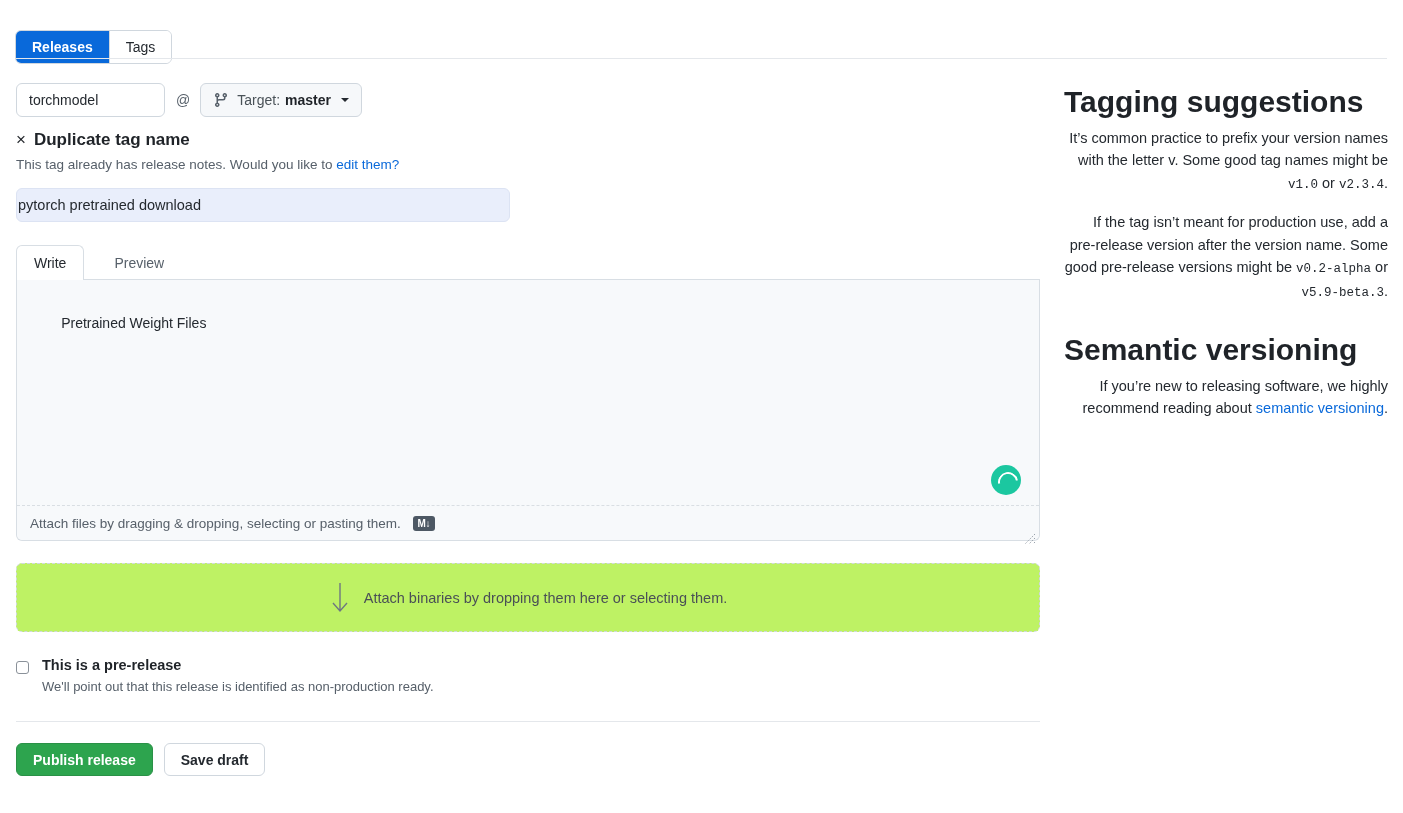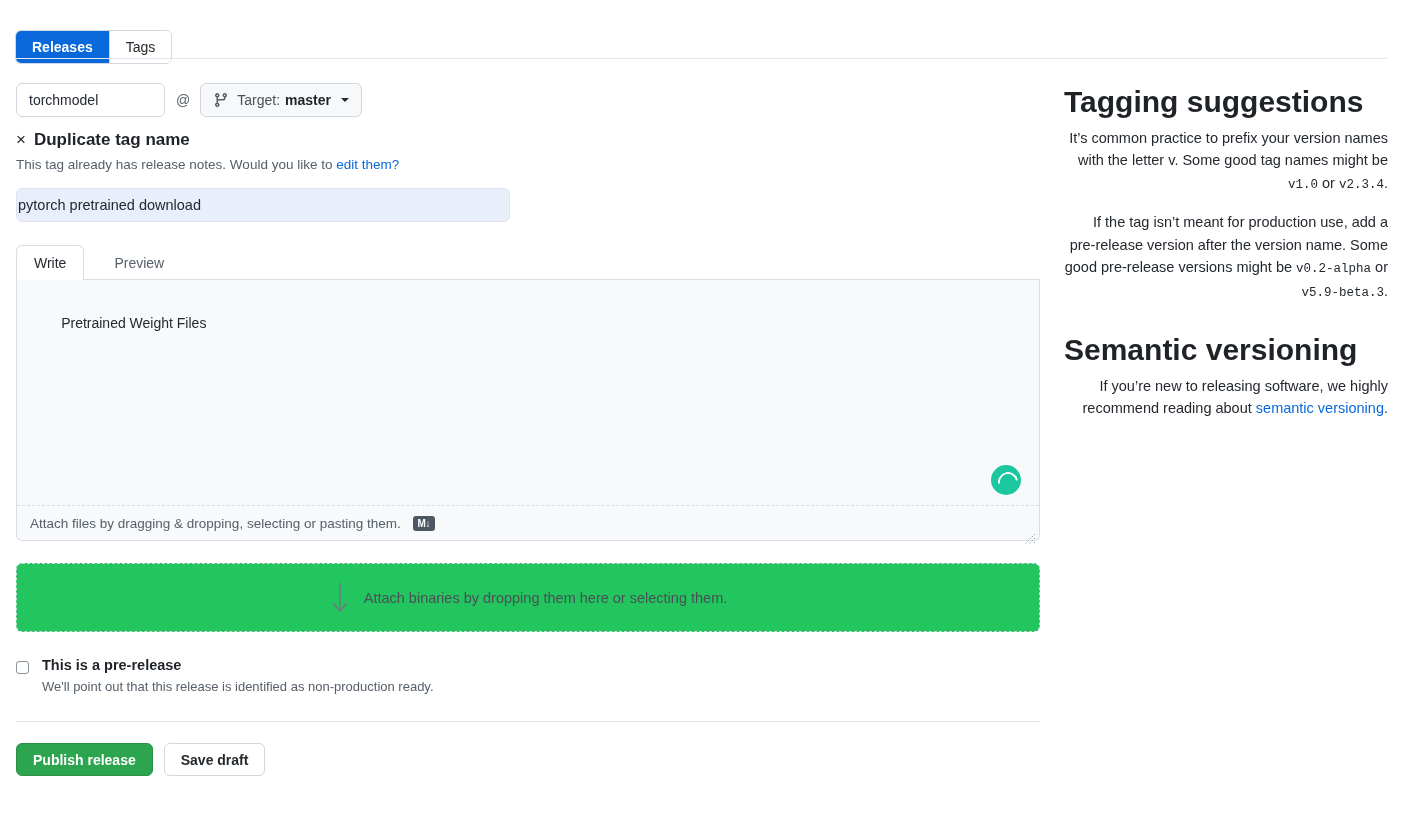--- a/index.html
+++ b/index.html
@@ -206,21 +206,21 @@
     font-family: "Liberation Sans", sans-serif;
   }
 
   
   .dropzone {
     display: flex; align-items: center; justify-content: center; gap: 13px;
     margin-top: 22px;
     width: 1024px; height: 69px;
     border: 1px dashed #d0d7de;
     border-radius: 6px;
-    background: #22c55e;
+    background: #bef264;
     font-size: 14.5px;
     color: #4a5056;
     cursor: pointer;
   }
   .dropzone .down-arrow { display: flex; align-items: center; }
 
   
   .prerelease {
     margin-top: 25px;
   }

